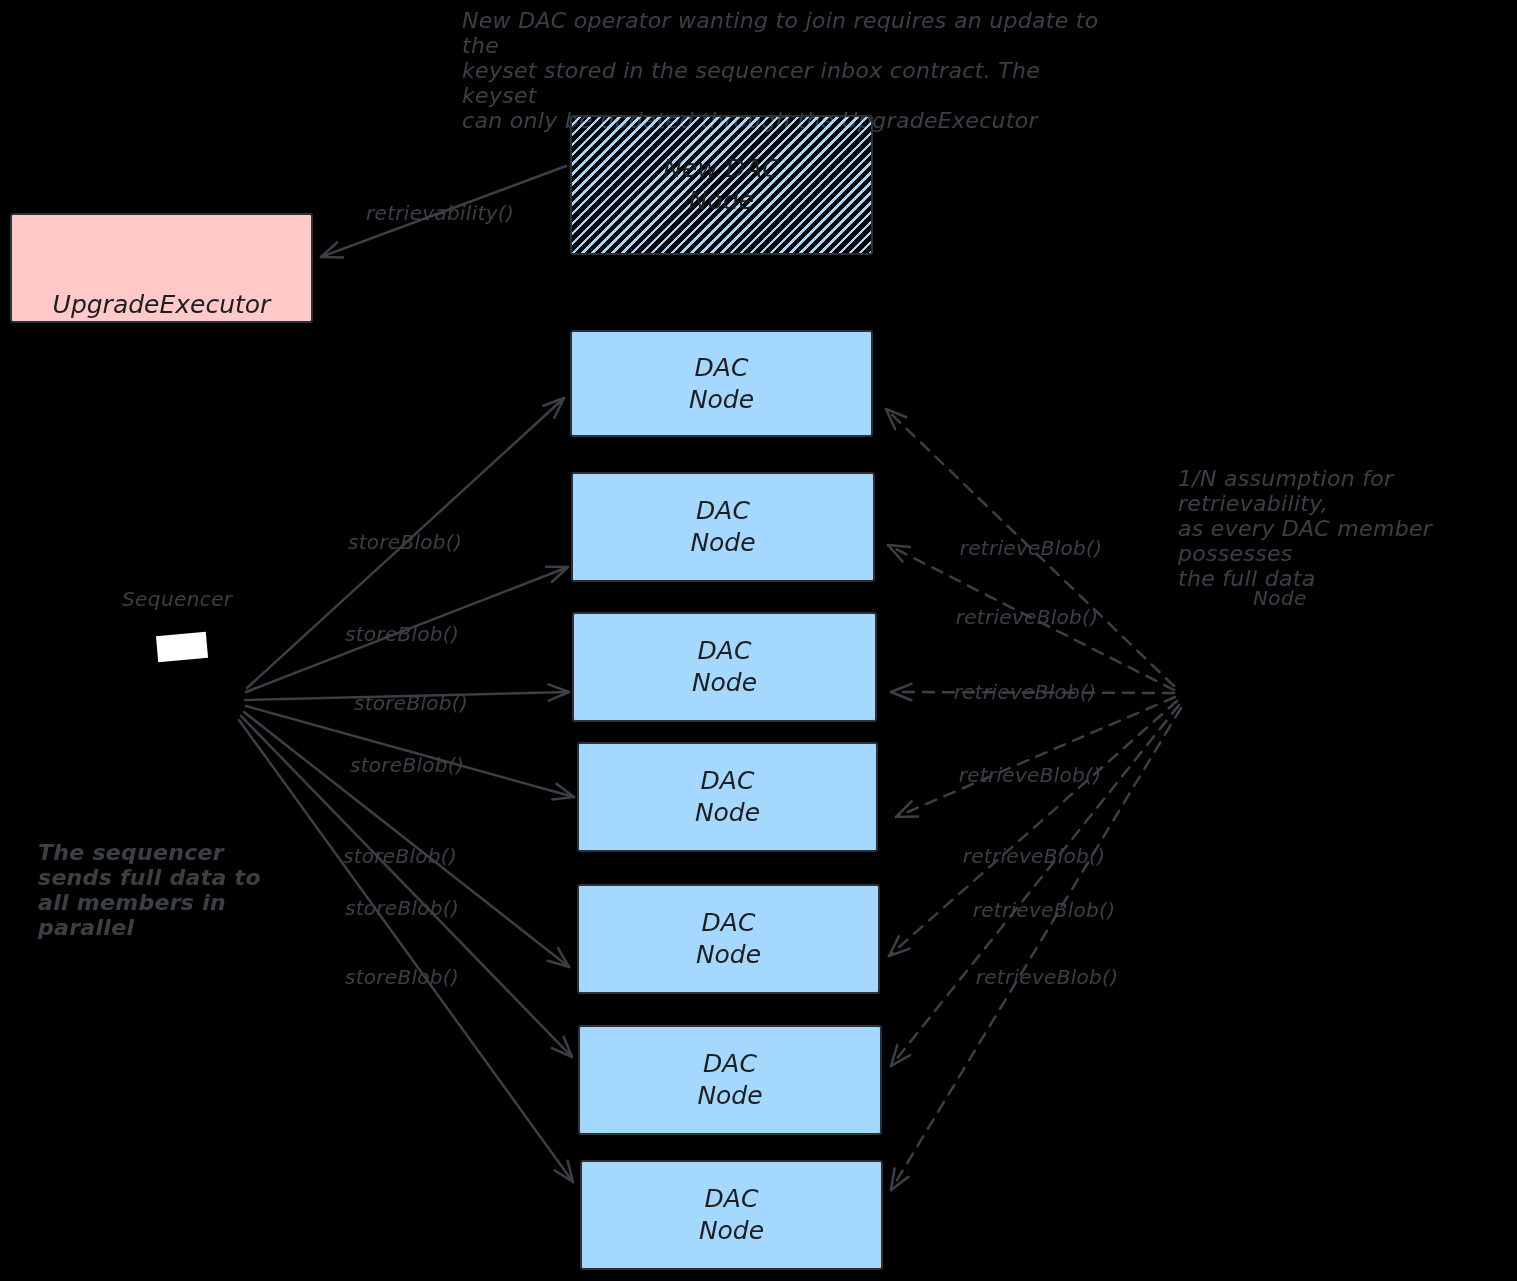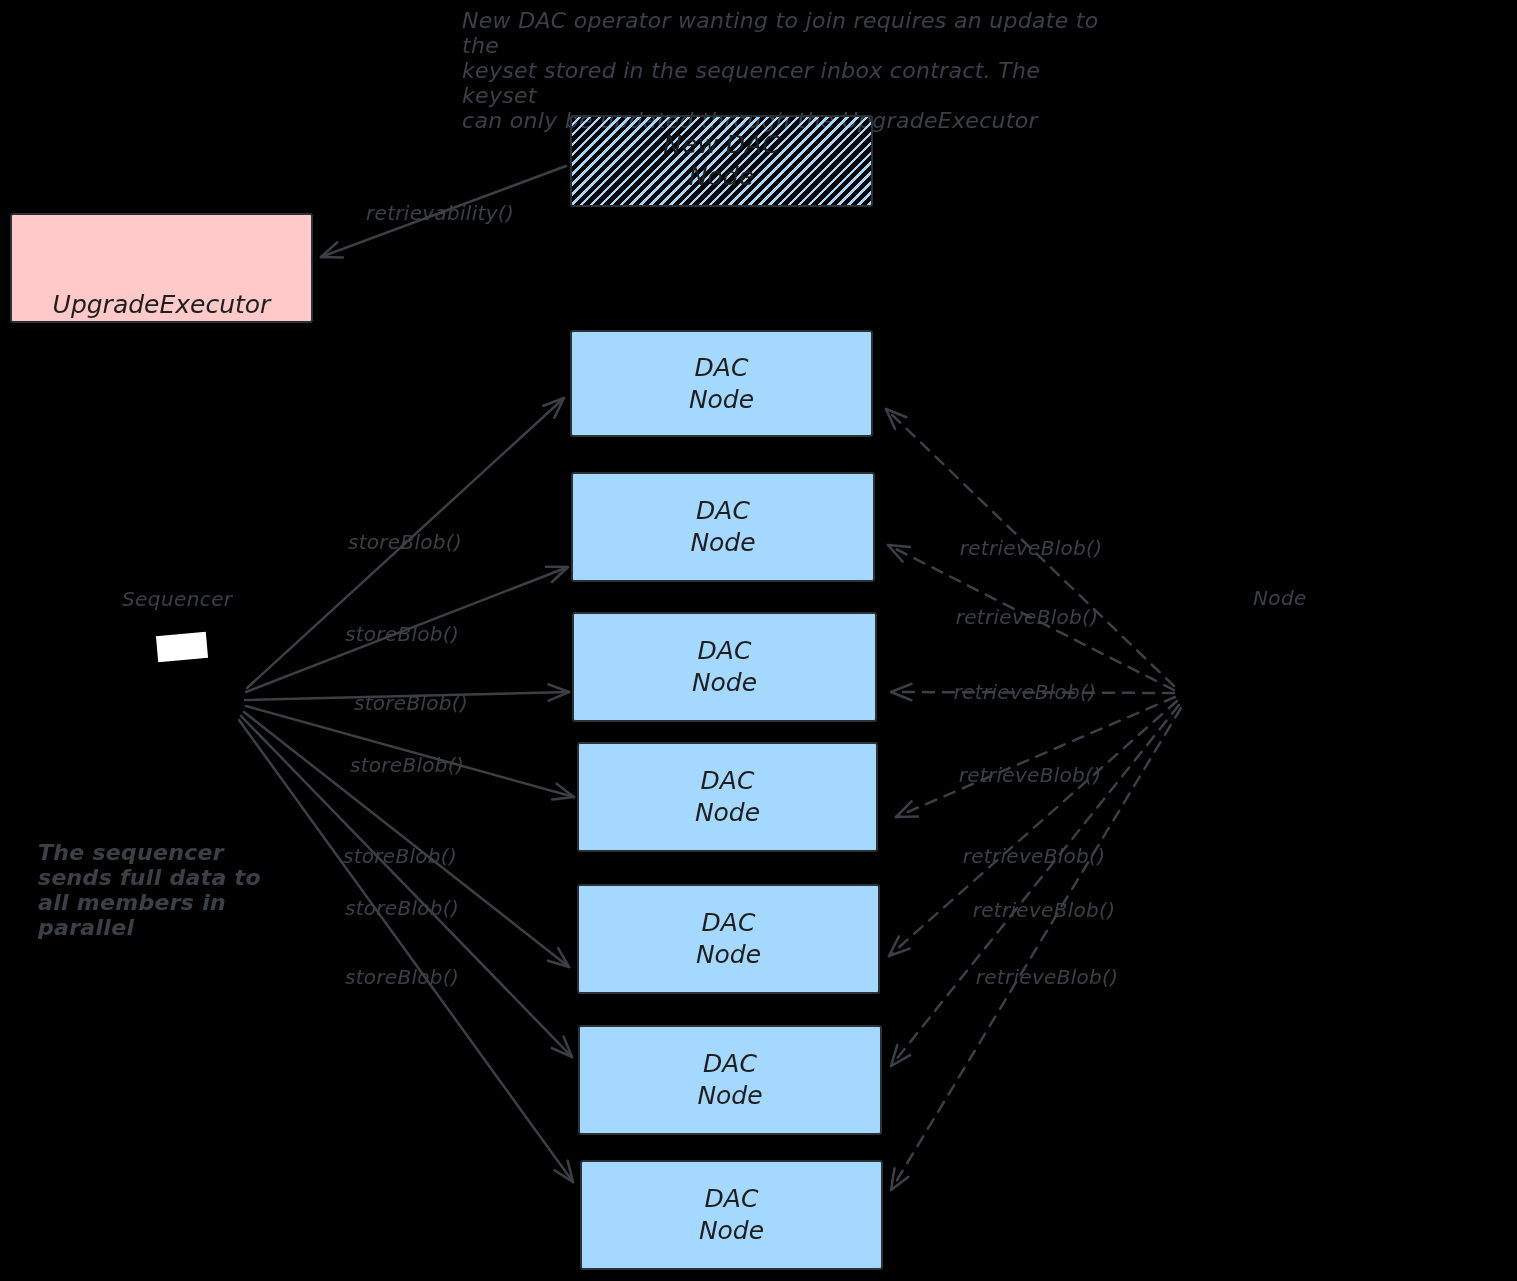--- a/index.html
+++ b/index.html
@@ -111,34 +111,37 @@
       <g>
         <line x1="1181" y1="708" x2="891" y2="1190" stroke="#3a4046" stroke-width="2.5" stroke-linecap="round" stroke-dasharray="11 9"></line>
         <line x1="891" y1="1190" x2="894.5405935207262" y2="1168.2867736731505" stroke="#3a4046" stroke-width="2.5" stroke-linecap="round"></line>
         <line x1="891" y1="1190" x2="908.525056942324" y2="1176.7006624537798" stroke="#3a4046" stroke-width="2.5" stroke-linecap="round"></line>
       </g>
     </svg>
 
   <div class="note" style="left: 462px; top: 8px; width: 640px;">New DAC operator wanting to join requires an update to the
 keyset stored in the sequencer inbox contract. The keyset
 can only be updated through the UpgradeExecutor</div>
+  <div class="note" style="left: 1178px; top: 466px; width: 335px;">1/N assumption for retrievability,
+as every DAC member possesses
+the full data</div>
   <div class="note" style="left: 38px; top: 840px; width: 245px; font-weight: bold;">The sequencer
 sends full data to
 all members in parallel</div>
 
   <div class="actor-label" style="left: 122px; top: 587px;">Sequencer</div>
   <div class="actor-label" style="left: 1253px; top: 586px;">Node</div>
 
   <div class="seq-icon" style="left: 157px; top: 634px; width: 50px; height: 26px; transform: rotate(-5deg);"></div>
 
   <div class="box pink" style="left: 10px; top: 213px; width: 303px; height: 110px; align-items: flex-end;">
     <span>UpgradeExecutor</span>
   </div>
 
-  <div class="box hatch" style="left: 570px; top: 115px; width: 303px; height: 92px; justify-content: center;">
+  <div class="box hatch" style="left: 570px; top: 115px; width: 303px; height: 140px; justify-content: center;">
     <span>New DAC
 Node</span>
   </div>
 
   <div class="box blue" style="left: 570px; top: 330px; width: 303px; height: 107px;">
     <span>DAC
 Node</span>
   </div>
   <div class="box blue" style="left: 571px; top: 472px; width: 304px; height: 110px;">
     <span>DAC

